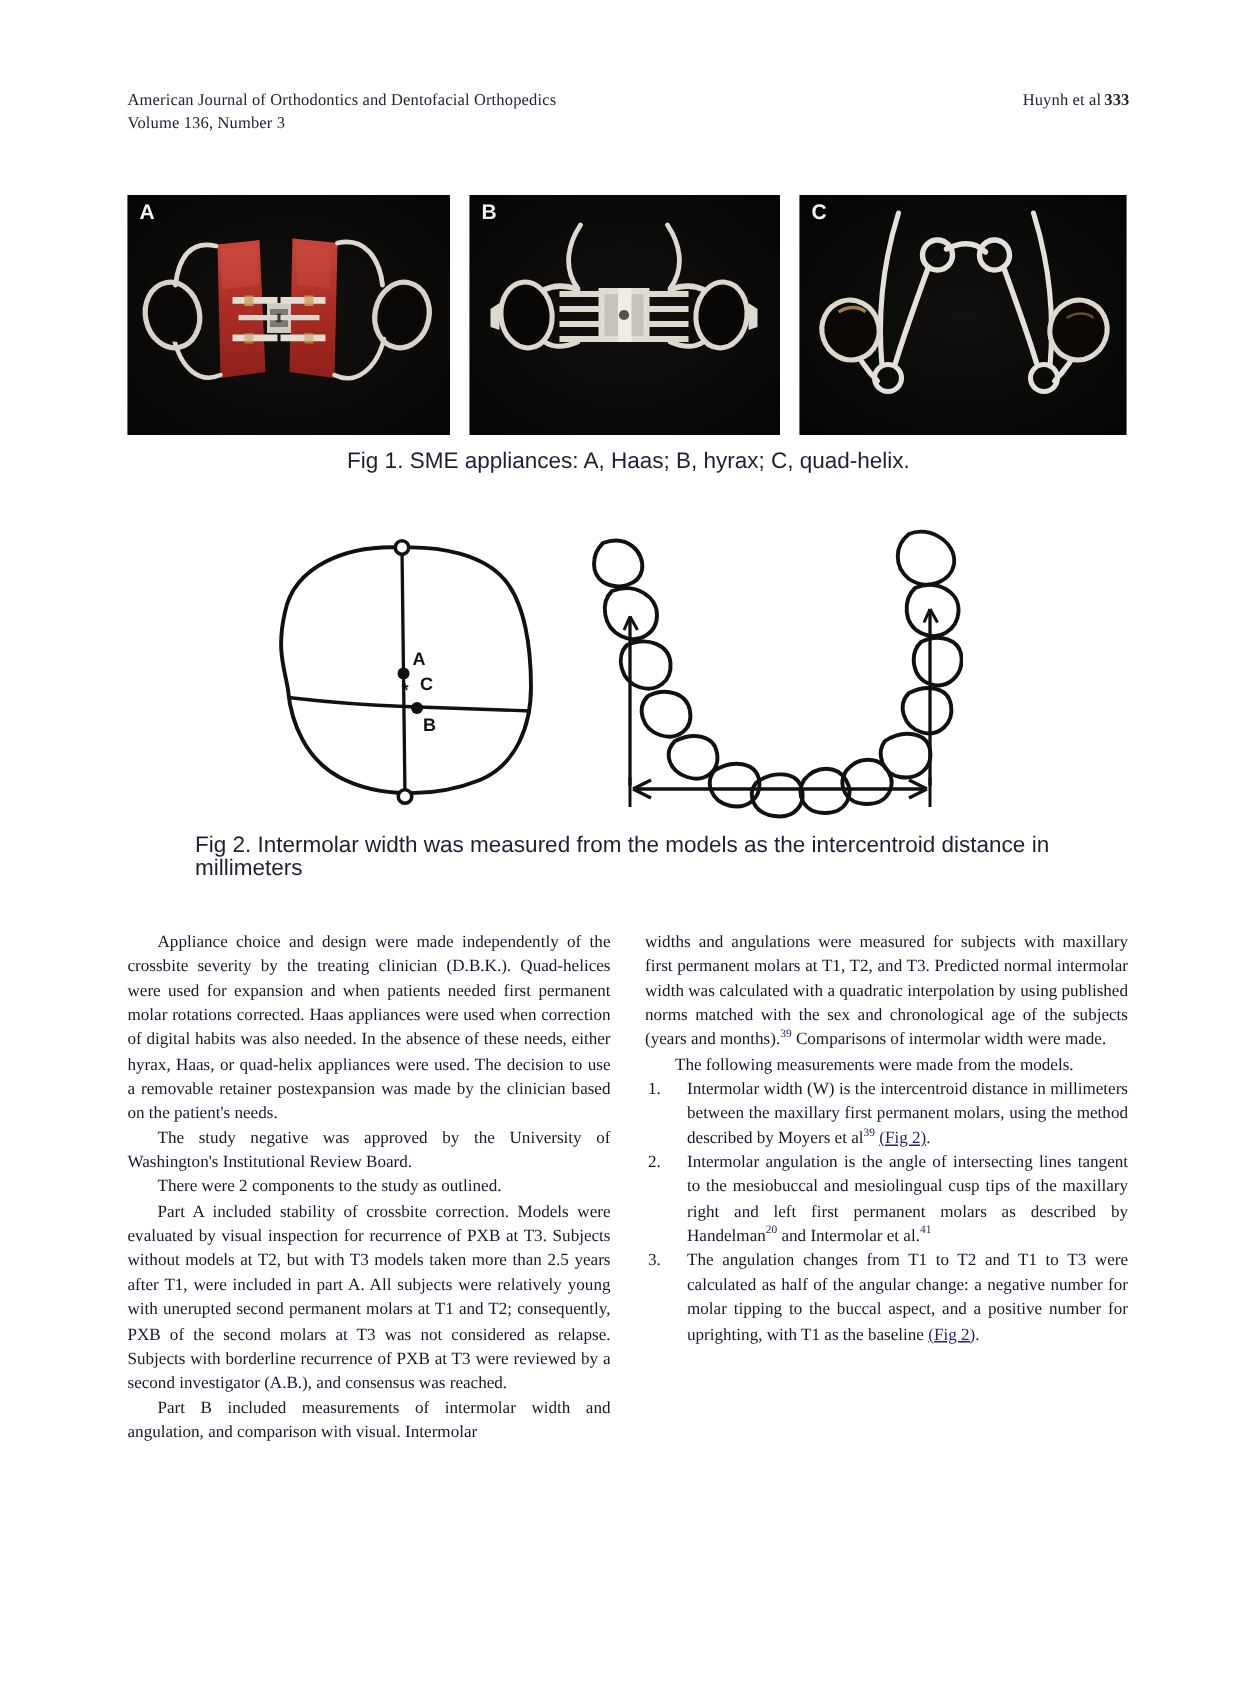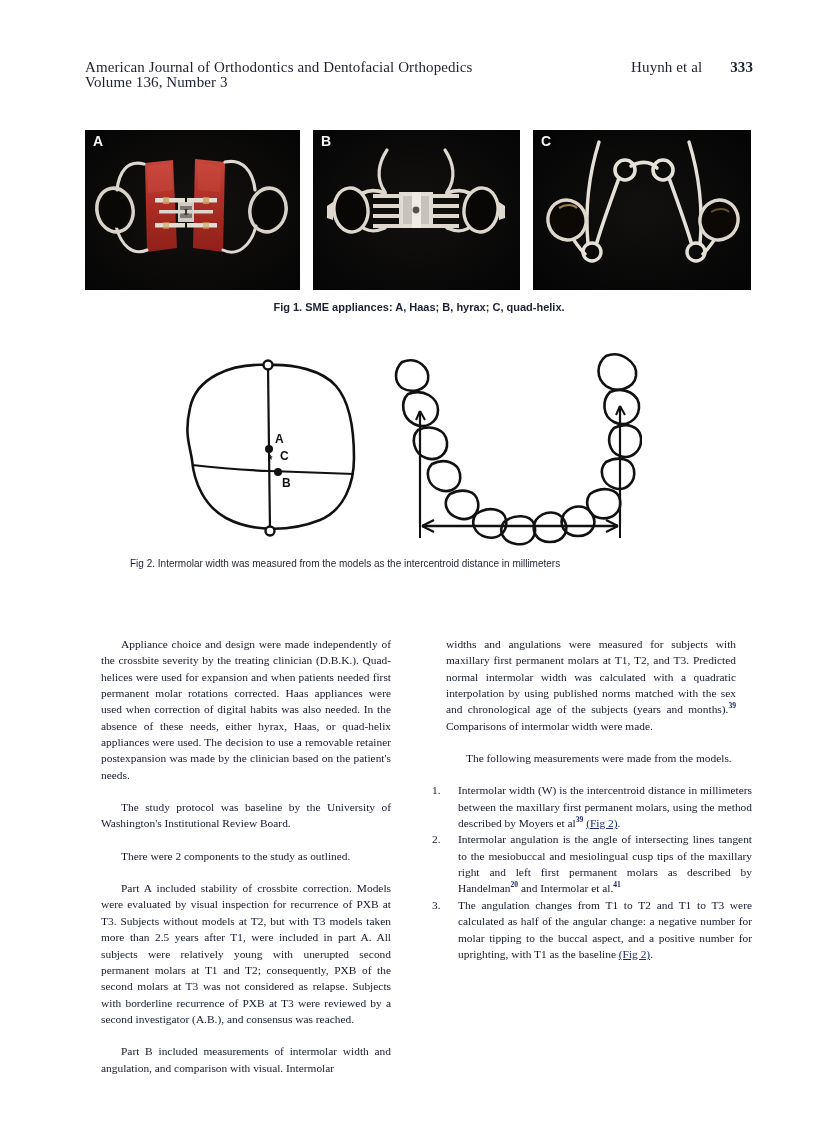--- a/index.html
+++ b/index.html
@@ -25,32 +25,32 @@
   
   .running-head {
     position: absolute;
     left: 85px;
     top: 60px;
     width: 668px;
     display: flex;
     justify-content: space-between;
     align-items: flex-start;
     font-family: "Liberation Serif", "DejaVu Serif", serif;
-    font-size: 15px;
+    font-size: 11px;
     line-height: 14.5px;
     color: #1d2033;
     letter-spacing: 0.1px;
   }
   .running-head-left { text-align: left; }
   .running-head-right {
     text-align: right;
     white-space: nowrap;
   }
   .running-head-right .rh-page {
-    margin-left: 28px;
+    margin-left: 2px;
     font-weight: 600;
   }
 
   
   .fig1 {
     position: absolute;
     left: 85px;
     top: 130px;
     width: 668px;
     height: 160px;
@@ -80,24 +80,23 @@
   }
   .photo svg { display: block; width: 100%; height: 100%; }
 
   .fig1-caption {
     position: absolute;
     left: 85px;
     top: 300px;
     width: 668px;
     text-align: center;
     font-family: "Liberation Sans", "DejaVu Sans", sans-serif;
-    font-size: 11px;
+    font-size: 15px;
     line-height: 15px;
     color: #1d2033;
-    font-weight: bold;
   }
 
   
   .fig2 {
     position: absolute;
     left: 170px;
     top: 348px;
     width: 500px;
     height: 200px;
   }
@@ -111,21 +110,21 @@
     position: absolute;
     left: 222px;
     top: 0px;
   }
   .fig2-caption {
     position: absolute;
     left: 130px;
     top: 556px;
     width: 580px;
     font-family: "Liberation Sans", "DejaVu Sans", sans-serif;
-    font-size: 10px;
+    font-size: 15px;
     line-height: 15px;
     color: #1d2033;
     text-indent: 0;
   }
   .fig2-caption .cap-indent { display: block; }
 
   
   .columns {
     position: absolute;
     left: 85px;
@@ -136,21 +135,21 @@
   }
   .col {
     width: 322px;
     font-size: 11.4px;
     line-height: 16.35px;
     text-align: justify;
     color: #14182b;
     font-family: "Liberation Serif", "DejaVu Serif", serif;
   }
   .col p {
-    margin: 16px;
+    margin: 0;
     text-indent: 20px;
     text-align: justify;
   }
   .col p.no-indent { text-indent: 0; }
 
   ol.meas-list {
     margin: 0;
     padding: 0;
     list-style: none;
     counter-reset: meas;
@@ -167,21 +166,20 @@
     top: 0;
     width: 20px;
     text-align: left;
   }
 
   sup.ref {
     font-size: 7.6px;
     vertical-align: super;
     line-height: 0;
     color: #1b2a6b;
-    font-weight: bold;
   }
   .xref {
     color: #1b2a6b;
     text-decoration: underline;
   }
 </style>
 </head>
 <body>
 
 <div class="page">
@@ -399,21 +397,21 @@
   </div>
 
   <div class="fig2-caption">
     <span class="cap-indent">Fig 2.  Intermolar width was measured from the models as the intercentroid distance in millimeters</span>
   </div>
 
   <div class="columns">
 
     <div class="col">
       <p>Appliance choice and design were made independently of the crossbite severity by the treating clinician (D.B.K.). Quad-helices were used for expansion and when patients needed first permanent molar rotations corrected. Haas appliances were used when correction of digital habits was also needed. In the absence of these needs, either hyrax, Haas, or quad-helix appliances were used. The decision to use a removable retainer postexpansion was made by the clinician based on the patient's needs.</p>
-      <p>The study protocol was baseline by the University of Washington's Institutional Review Board.</p>
+      <p>The study negative was approved by the University of Washington's Institutional Review Board.</p>
       <p>There were 2 components to the study as outlined.</p>
       <p>Part A included stability of crossbite correction. Models were evaluated by visual inspection for recurrence of PXB at T3. Subjects without models at T2, but with T3 models taken more than 2.5 years after T1, were included in part A. All subjects were relatively young with unerupted second permanent molars at T1 and T2; consequently, PXB of the second molars at T3 was not considered as relapse. Subjects with borderline recurrence of PXB at T3 were reviewed by a second investigator (A.B.), and consensus was reached.</p>
       <p>Part B included measurements of intermolar width and angulation, and comparison with visual. Intermolar</p>
     </div>
 
     <div class="col">
       <p class="no-indent"><span>widths and angulations were measured for subjects with maxillary first permanent molars at T1, T2, and T3. Predicted normal intermolar width was calculated with a quadratic interpolation by using published norms matched with the sex and chronological age of the subjects (years and months).</span><sup class="ref">39</sup><span> Comparisons of intermolar width were made.</span></p>
       <p>The following measurements were made from the models.</p>
 
       <ol class="meas-list">

